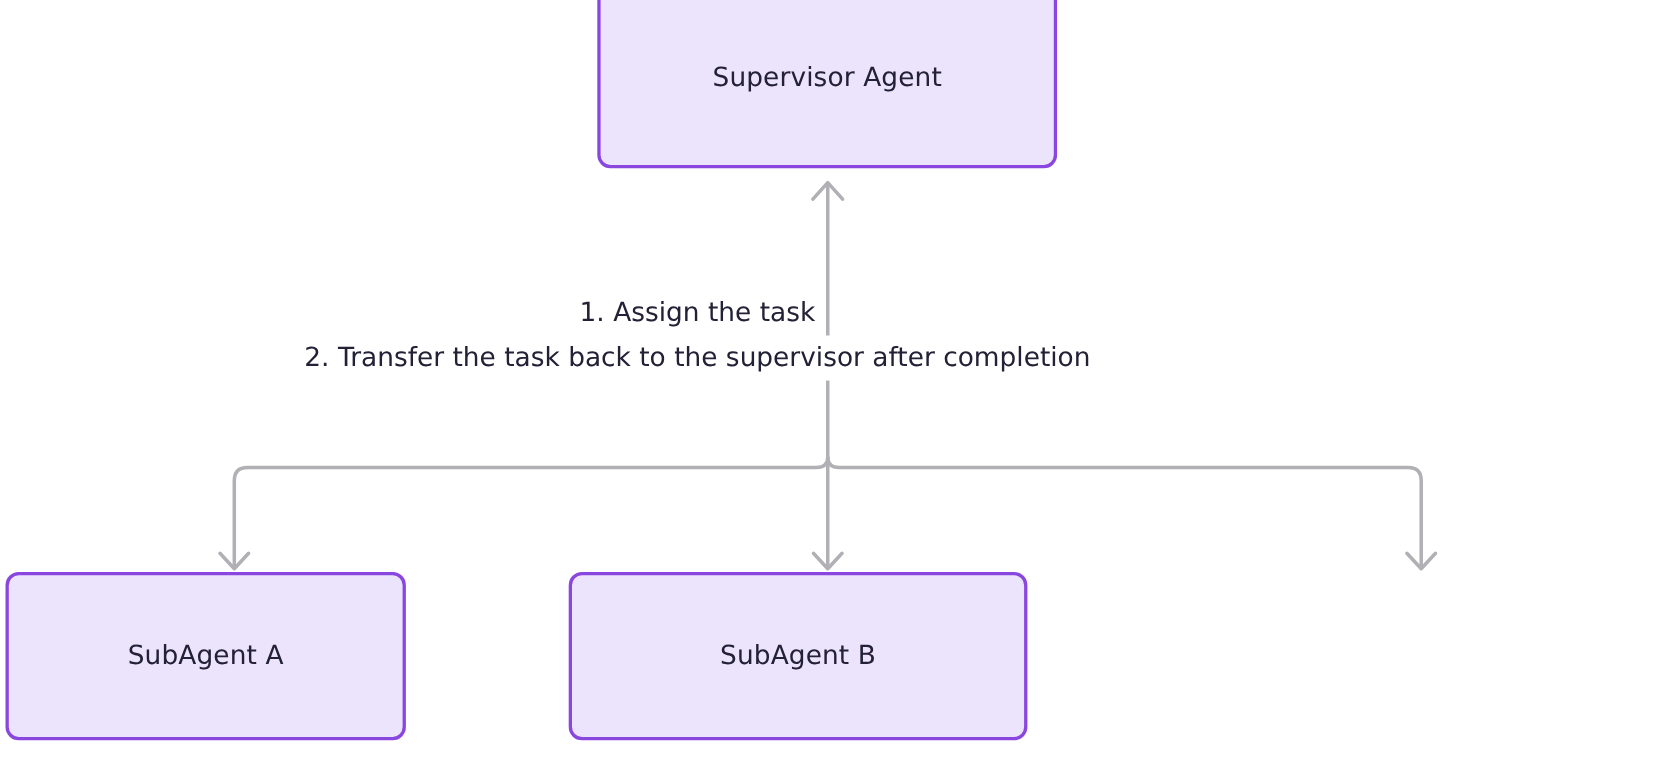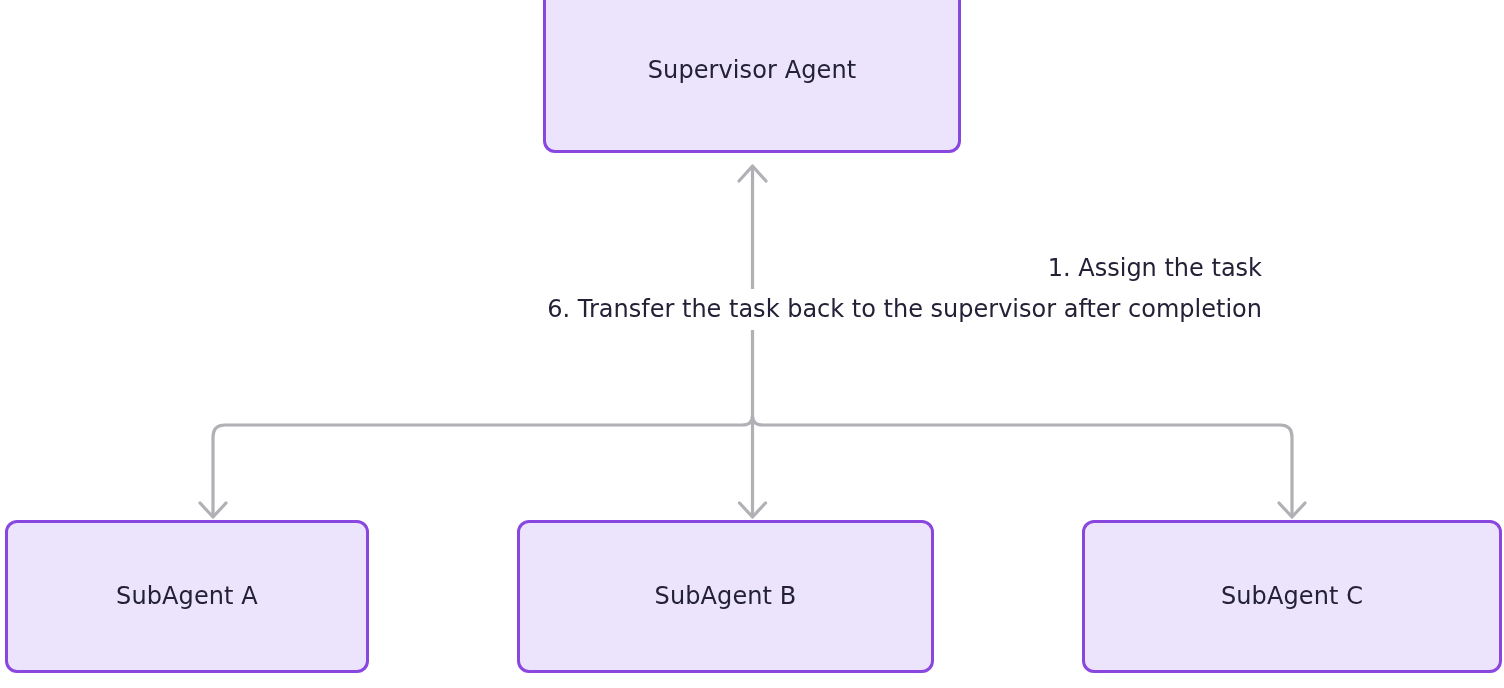--- a/index.html
+++ b/index.html
@@ -64,23 +64,23 @@
   }
   #node-sub-c {
     left: 1082px;
     top: 520px;
     width: 420px;
     height: 153px;
   }
   #edge-label {
     position: absolute;
     left: 0;
-    top: 248px;
+    top: 264px;
     width: 1268px;
-    text-align: right;
+    text-align: center;
     z-index: 4;
   }
   .edge-label-line {
     font-family: "DejaVu Sans", sans-serif;
     font-size: 24px;
     line-height: 41px;
     color: #232136;
     white-space: nowrap;
     background: #ffffff;
     display: inline-block;
@@ -111,29 +111,26 @@
 
   <div class="node" id="node-supervisor">
     <span class="node-label">Supervisor Agent</span>
   </div>
 
   <div id="edge-label">
     <div>
       <span class="edge-label-line">1. Assign the task</span>
     </div>
     <div>
-      <span class="edge-label-line">6. Transfer the task back to the supervisor after completion</span>
+      <span class="edge-label-line">2. Transfer the task back to the supervisor after completion</span>
     </div>
   </div>
 
   <div class="node" id="node-sub-a">
     <span class="node-label">SubAgent A</span>
   </div>
 
   <div class="node" id="node-sub-b">
     <span class="node-label">SubAgent B</span>
   </div>
 
-  <div class="node" id="node-sub-c">
-    <span class="node-label">SubAgent C</span>
-  </div>
 
 </div>
 
 </body></html>

